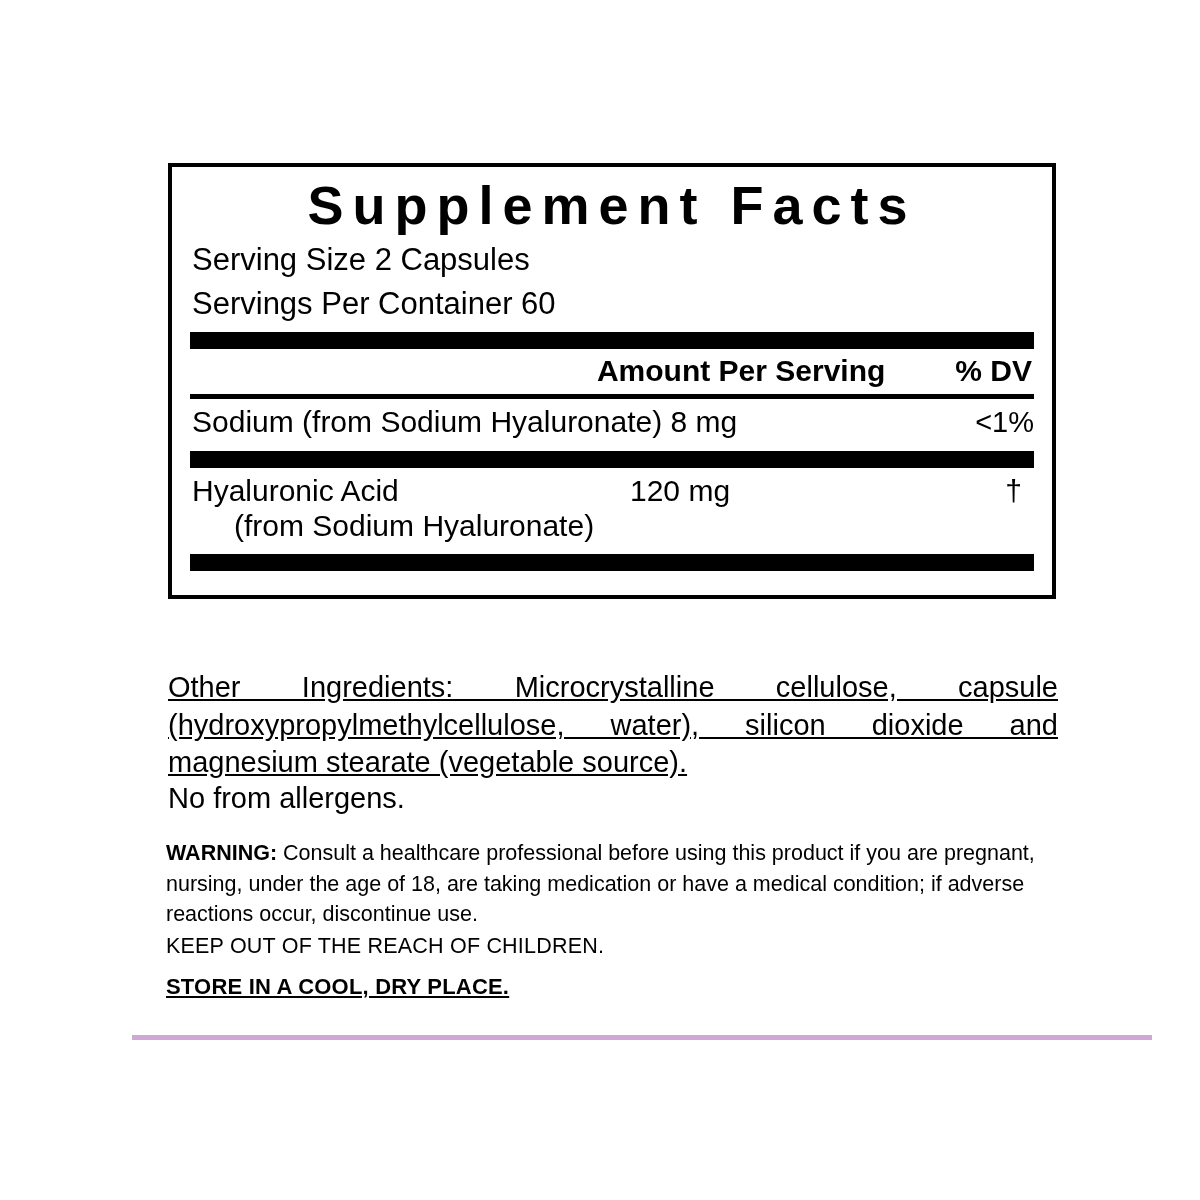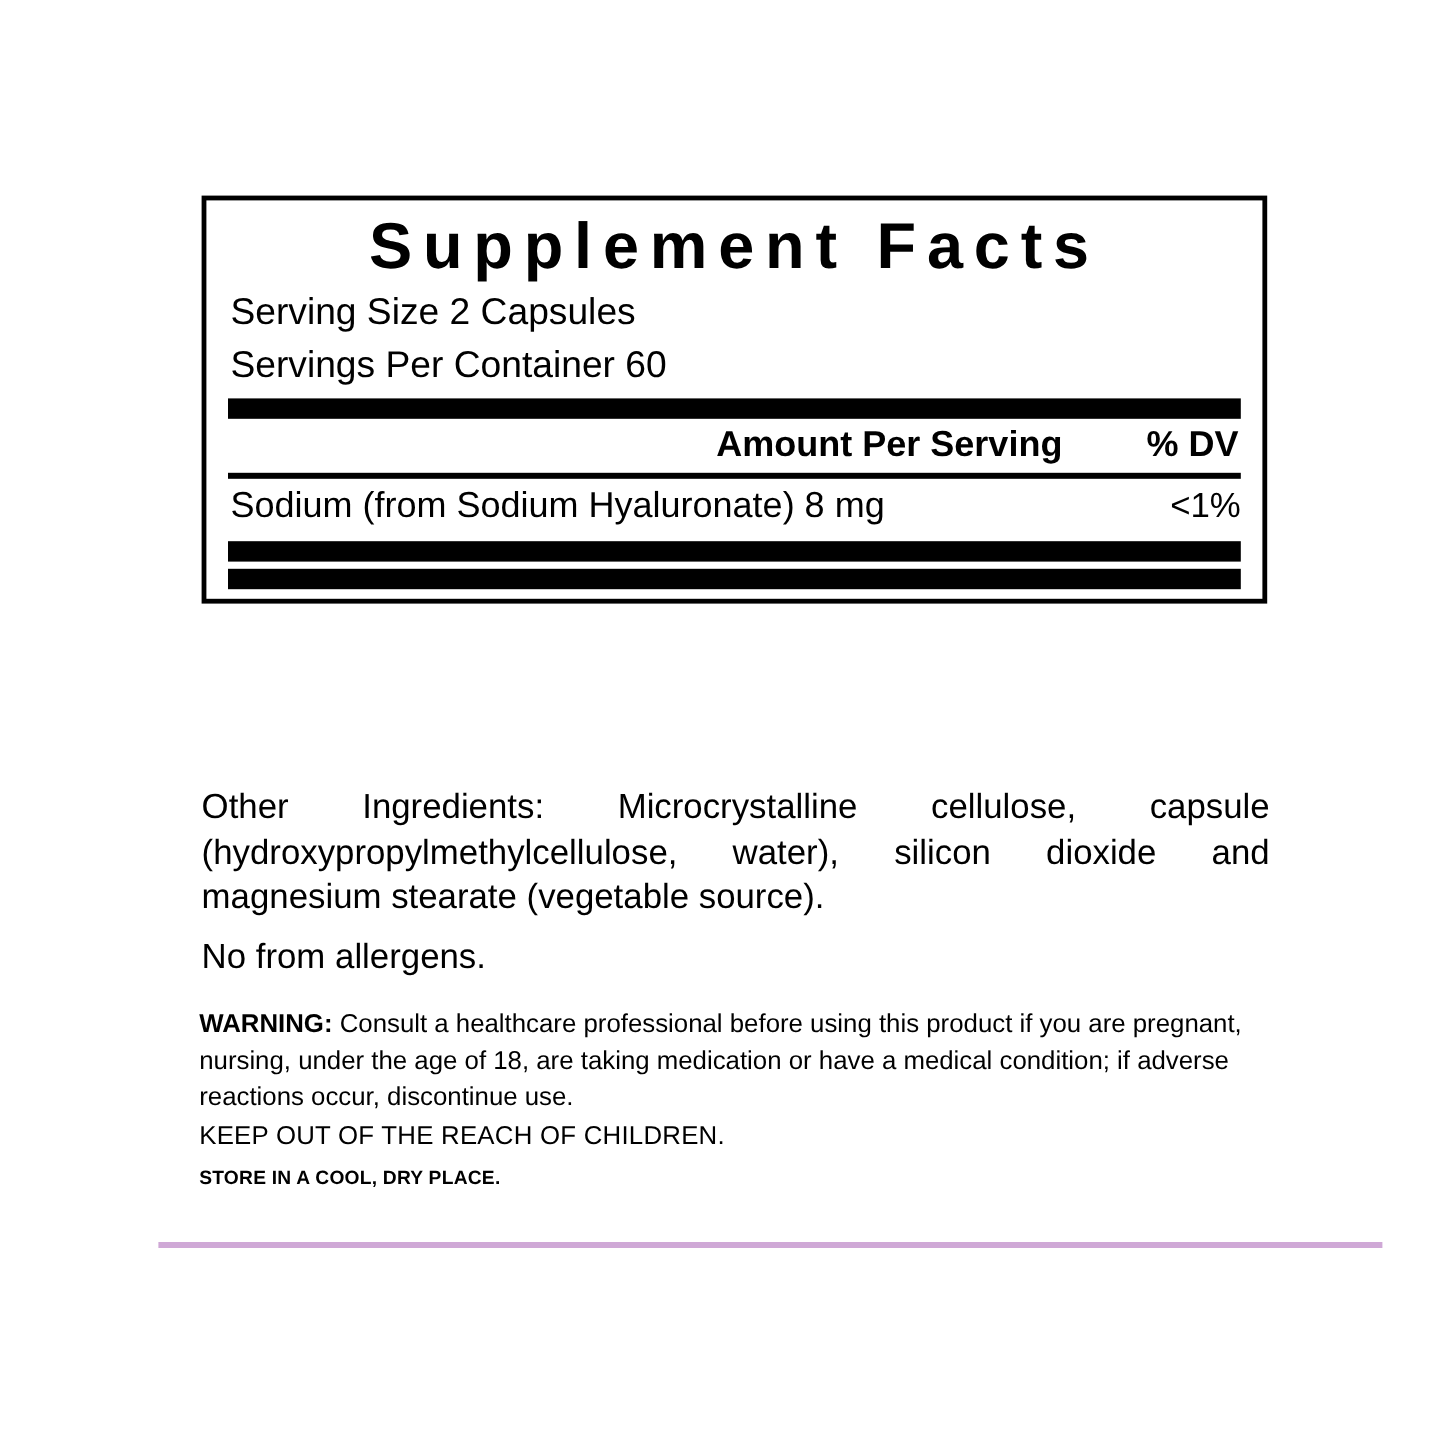--- a/index.html
+++ b/index.html
@@ -25,21 +25,21 @@
 
   
   .sf-panel {
     position: absolute;
     left: 168px;
     top: 163px;
     width: 888px;
     box-sizing: border-box;
     border: 4px solid #000;
     background: #fff;
-    padding: 8px 18px 8px 18px;
+    padding: 8px 18px 24px 18px;
   }
 
   .sf-title {
     font-size: 54px;
     font-weight: bold;
     letter-spacing: 9px;
     line-height: 1.05;
     text-align: center;
     white-space: nowrap;
     margin: 2px 0 4px 0;
@@ -114,26 +114,27 @@
 
   .sf-footnote {
     font-size: 30px;
     padding: 6px 0 0 4px;
   }
 
   
   .other-ing {
     position: absolute;
     left: 168px;
-    top: 655px;
+    top: 669px;
     width: 890px;
     font-size: 29px;
     line-height: 1.3;
     text-align: justify;
     text-align-last: left;
+    text-decoration: underline;
   }
   .allergens {
     position: absolute;
     left: 168px;
     top: 782px;
     font-size: 29px;
   }
   .warning {
     position: absolute;
     left: 166px;
@@ -148,23 +149,24 @@
     left: 166px;
     top: 934px;
     font-size: 21.5px;
     font-weight: normal;
     letter-spacing: 0.2px;
   }
   .store-cool {
     position: absolute;
     left: 166px;
     top: 974px;
-    font-size: 16px;
+    font-size: 22px;
     font-weight: bold;
     letter-spacing: 0.2px;
+    text-decoration: underline;
   }
 
   .bottom-rule {
     position: absolute;
     left: 132px;
     top: 1035px;
     width: 1020px;
     height: 5px;
     background: #cfa8d6;
   }
@@ -190,20 +192,28 @@
 
     <div class="rule-thin"></div>
 
     <div class="nutrient-row row-sodium">
       <span class="nm nm-amt">Sodium (from Sodium Hyaluronate) 8 mg</span>
       <span class="pct">&lt;1%</span>
     </div>
 
     <div class="rule-thick"></div>
 
+    <div class="row-ha">
+      <div class="line1">
+        <span class="nm">Hyaluronic Acid</span>
+        <span class="amt">120 mg</span>
+        <span class="dag">†</span>
+      </div>
+      <div class="line2">(from Sodium Hyaluronate)</div>
+    </div>
 
     <div class="rule-thick"></div>
 
   </div>
 
   <div class="other-ing">Other Ingredients: Microcrystalline cellulose, capsule (hydroxypropylmethylcellulose, water), silicon dioxide and magnesium stearate (vegetable source).</div>
 
   <div class="allergens">No from allergens.</div>
 
   <div class="warning">

